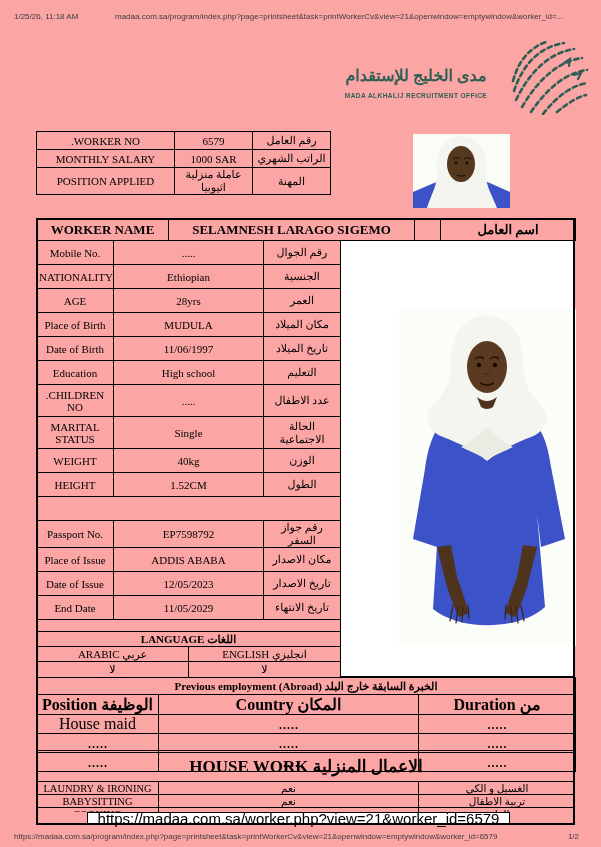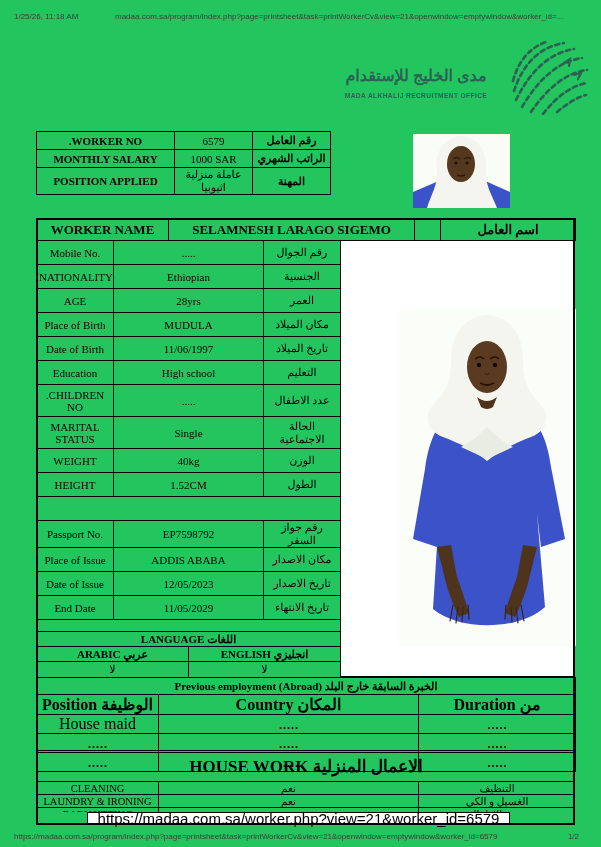--- a/index.html
+++ b/index.html
@@ -1,36 +1,36 @@
 <!DOCTYPE html>
 <html><head>
 <meta charset="utf-8">
 <style>
   * { margin:0; padding:0; box-sizing:border-box; }
   body { background:#e8e8e8; font-family:"Liberation Serif", serif; }
-  .page { position:relative; width:601px; height:847px; background:#22c55e; margin:0 auto; overflow:hidden; }
+  .page { position:relative; width:601px; height:847px; background:#fca5a5; margin:0 auto; overflow:hidden; }
 
   
   .chrome { position:absolute; font-family:"Liberation Sans", sans-serif; font-size:8px; color:#3c3c3c; white-space:nowrap; }
   .chrome.dt { left:14px; top:12px; }
   .chrome.url-top { left:115px; top:12px; }
   .chrome.url-bottom { left:14px; top:832px; }
   .chrome.pageno { right:22px; top:832px; }
 
   
   .logo { position:absolute; left:330px; top:36px; width:262px; height:80px; display:flex; align-items:center; }
   .logo-text { width:172px; text-align:center; padding-top:10px; }
   .logo-ar { font-size:16px; font-weight:bold; color:#2e5f55; line-height:26px; }
   .logo-en { font-size:6.6px; font-weight:bold; letter-spacing:0.4px; color:#2e5f55; font-family:"Liberation Sans", sans-serif; margin-top:3px; white-space:nowrap; }
   .logo-globe { margin-left:6px; }
 
   
   table { border-collapse:collapse; table-layout:fixed; position:absolute; }
   td { border:1px solid #000; text-align:center; vertical-align:middle; font-size:11px; color:#000; overflow:hidden; padding:0 2px; }
-  .bold { font-weight:bold; }
+  .bold { font-weight:normal; }
 
   .summary-table { left:36px; top:131px; width:294px; }
   .summary-table td { height:18px; }
 
   .headshot { position:absolute; left:413px; top:134px; width:97px; height:74px; }
 
   .main-outline { position:absolute; left:36px; top:218px; width:539px; height:607px; border:2px solid #000; pointer-events:none; }
 
   .name-table { left:36px; top:218px; width:539px; }
   .name-table td { height:22px; font-size:13px; font-weight:bold; }
@@ -322,25 +322,20 @@
       <colgroup>
           <col style="width:122px">
           <col style="width:260px">
           <col style="width:157px">
         </colgroup>
       <tbody>
           <tr>
             <td class="section-hd" colspan="3">HOUSE WORK الاعمال المنزلية</td>
           </tr>
       <tr>
-            <td>CLEANING</td>
-            <td>نعم</td>
-            <td>التنظيف</td>
-          </tr>
-      <tr>
             <td>LAUNDRY &amp; IRONING</td>
             <td>نعم</td>
             <td>الغسيل و الكي</td>
           </tr>
       <tr>
             <td>BABYSITTING</td>
             <td>نعم</td>
             <td>تربية الاطفال</td>
           </tr>
       <tr>

